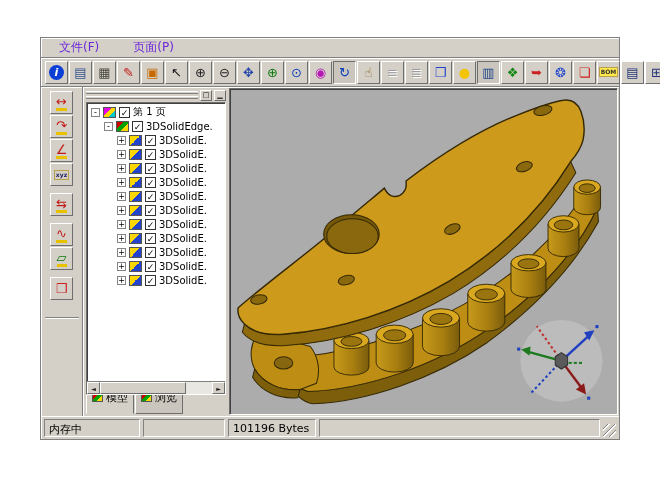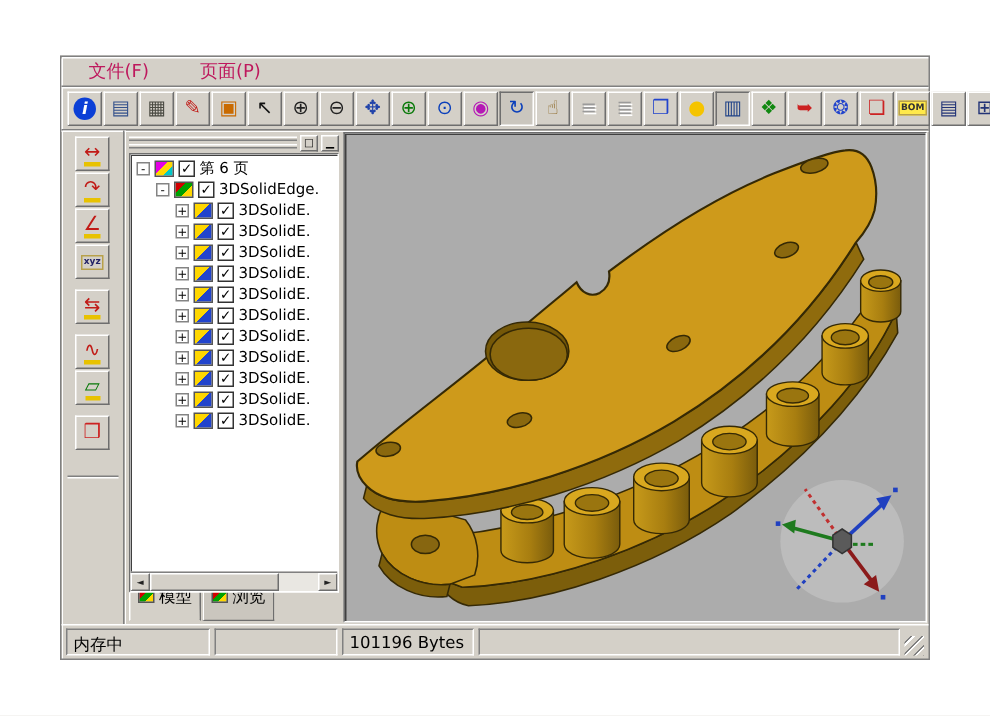--- a/index.html
+++ b/index.html
@@ -2,21 +2,21 @@
 <html><head>
 <meta charset="utf-8">
 <style>
   html,body{margin:0;padding:0;background:#fff;width:660px;height:477px;overflow:hidden;
     font-family:"DejaVu Sans","Liberation Sans",sans-serif;}
   *{box-sizing:border-box;}
   .app{position:absolute;left:40px;top:37px;width:580px;height:403px;background:#D4D0C8;
     border:1px solid #808080;box-shadow:inset 1px 1px 0 #fff;display:flex;flex-direction:column;}
   
   .menubar{height:20px;display:flex;align-items:center;padding-left:14px;gap:26px;
-    border-bottom:1px solid #808080;box-shadow:0 1px 0 #fff;font-size:12px;color:#be185d;}
+    border-bottom:1px solid #808080;box-shadow:0 1px 0 #fff;font-size:12px;color:#6d28d9;}
   .menu-item{padding:1px 4px;cursor:default;}
   
   .toolbar{height:29px;display:flex;align-items:center;padding:2px 2px 2px 4px;
     border-bottom:1px solid #808080;box-shadow:0 1px 0 #fff;}
   .tb-sep{width:7px;height:22px;}
   .tb{width:23px;height:23px;margin-right:1px;display:flex;align-items:center;justify-content:center;
     background:#D4D0C8;border:1px solid;border-color:#fff #6e6e6e #6e6e6e #fff;font-size:13px;line-height:1;
     cursor:default;flex:0 0 auto;}
   .tb.pressed{border-color:#6e6e6e #fff #fff #6e6e6e;background:#cac6be;}
   .tb.disabled .glyph{color:#9a9a9a !important;text-shadow:1px 1px 0 #fff;}
@@ -213,21 +213,21 @@
           </div>
         <div class="mini-btn">□</div>
         <div class="mini-btn">▁</div>
       </div>
       <div class="tree-box">
         <div class="tree-rows" id="tree-rows">
             <div class="trow" style="padding-left: 2px;">
               <div class="expand">-</div>
               <div class="cube root"></div>
               <div class="chk">✓</div>
-              <span>第 6 页</span>
+              <span>第 1 页</span>
             </div>
             <div class="trow" style="padding-left: 15px;">
               <div class="expand">-</div>
               <div class="cube assembly"></div>
               <div class="chk">✓</div>
               <span>3DSolidEdge.</span>
             </div>
             <div class="trow" style="padding-left: 28px;">
               <div class="expand">+</div>
               <div class="cube part"></div>

